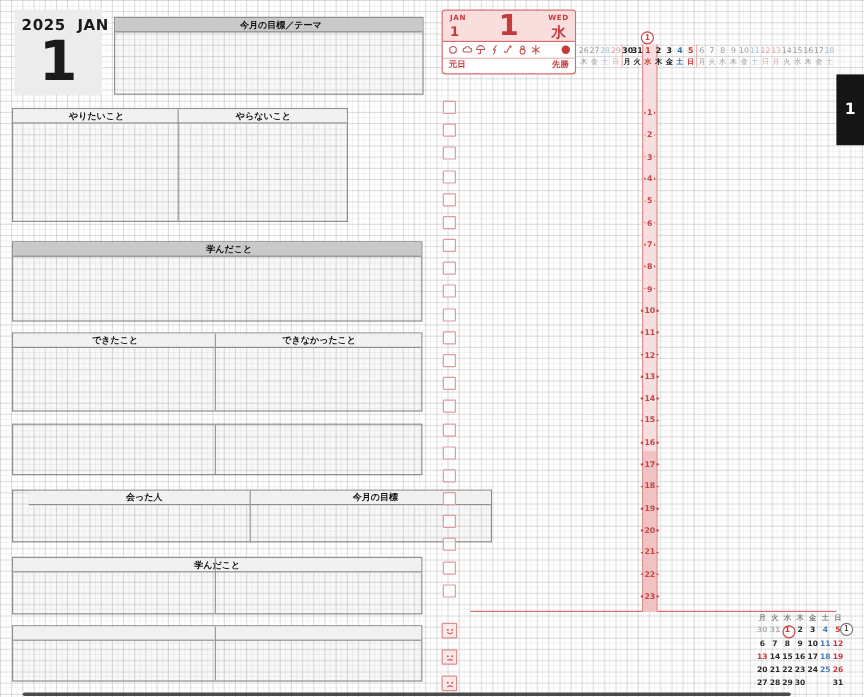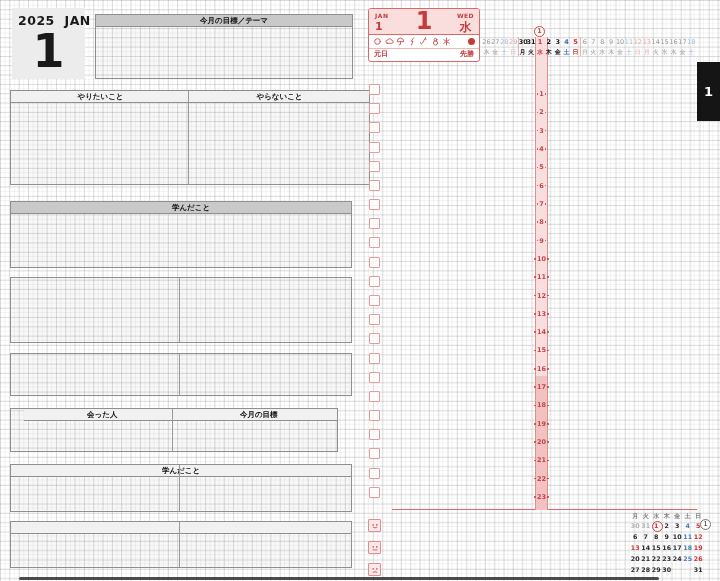--- a/index.html
+++ b/index.html
@@ -90,41 +90,45 @@
     <div class="yr-row">
       <span>2025</span>&nbsp;&nbsp;<span>JAN</span>
     </div>
     <div class="big-num">1</div>
   </div>
 
   <div class="panel" style="left:95px;top:14px;width:258px;height:65px;">
     <div class="panel-head dark">今月の目標／テーマ</div>
   </div>
 
-  <div class="panel" style="left:10px;top:90px;width:360px;height:95px;">
+  <div class="panel" style="left:10px;top:90px;width:280px;height:95px;">
     <div class="panel-head split">
       <div>やりたいこと</div>
       <div>やらないこと</div>
     </div>
     <div class="col-divider"></div>
   </div>
 
   <div class="panel" style="left:10px;top:201px;width:342px;height:67px;">
     <div class="panel-head dark">学んだこと</div>
   </div>
 
   <div class="panel" style="left:10px;top:277px;width:342px;height:66px;">
+    <div class="panel-head split">
+      <div>できたこと</div>
+      <div>できなかったこと</div>
+    </div>
     <div class="col-divider"></div>
   </div>
 
   <div class="panel" style="left:10px;top:353px;width:342px;height:43px;">
     <div class="col-divider"></div>
   </div>
 
-  <div class="panel" style="left:10px;top:408px;width:328px;height:44px;padding-left:13px;">
+  <div class="panel" style="left:10px;top:408px;width:400px;height:44px;padding-left:13px;">
     <div class="panel-head split">
       <div>会った人</div>
       <div>今月の目標</div>
     </div>
     <div class="col-divider"></div>
   </div>
 
   <div class="panel" style="left:10px;top:464px;width:342px;height:48px;">
     <div class="panel-head split">
       <div>学んだこと</div>

